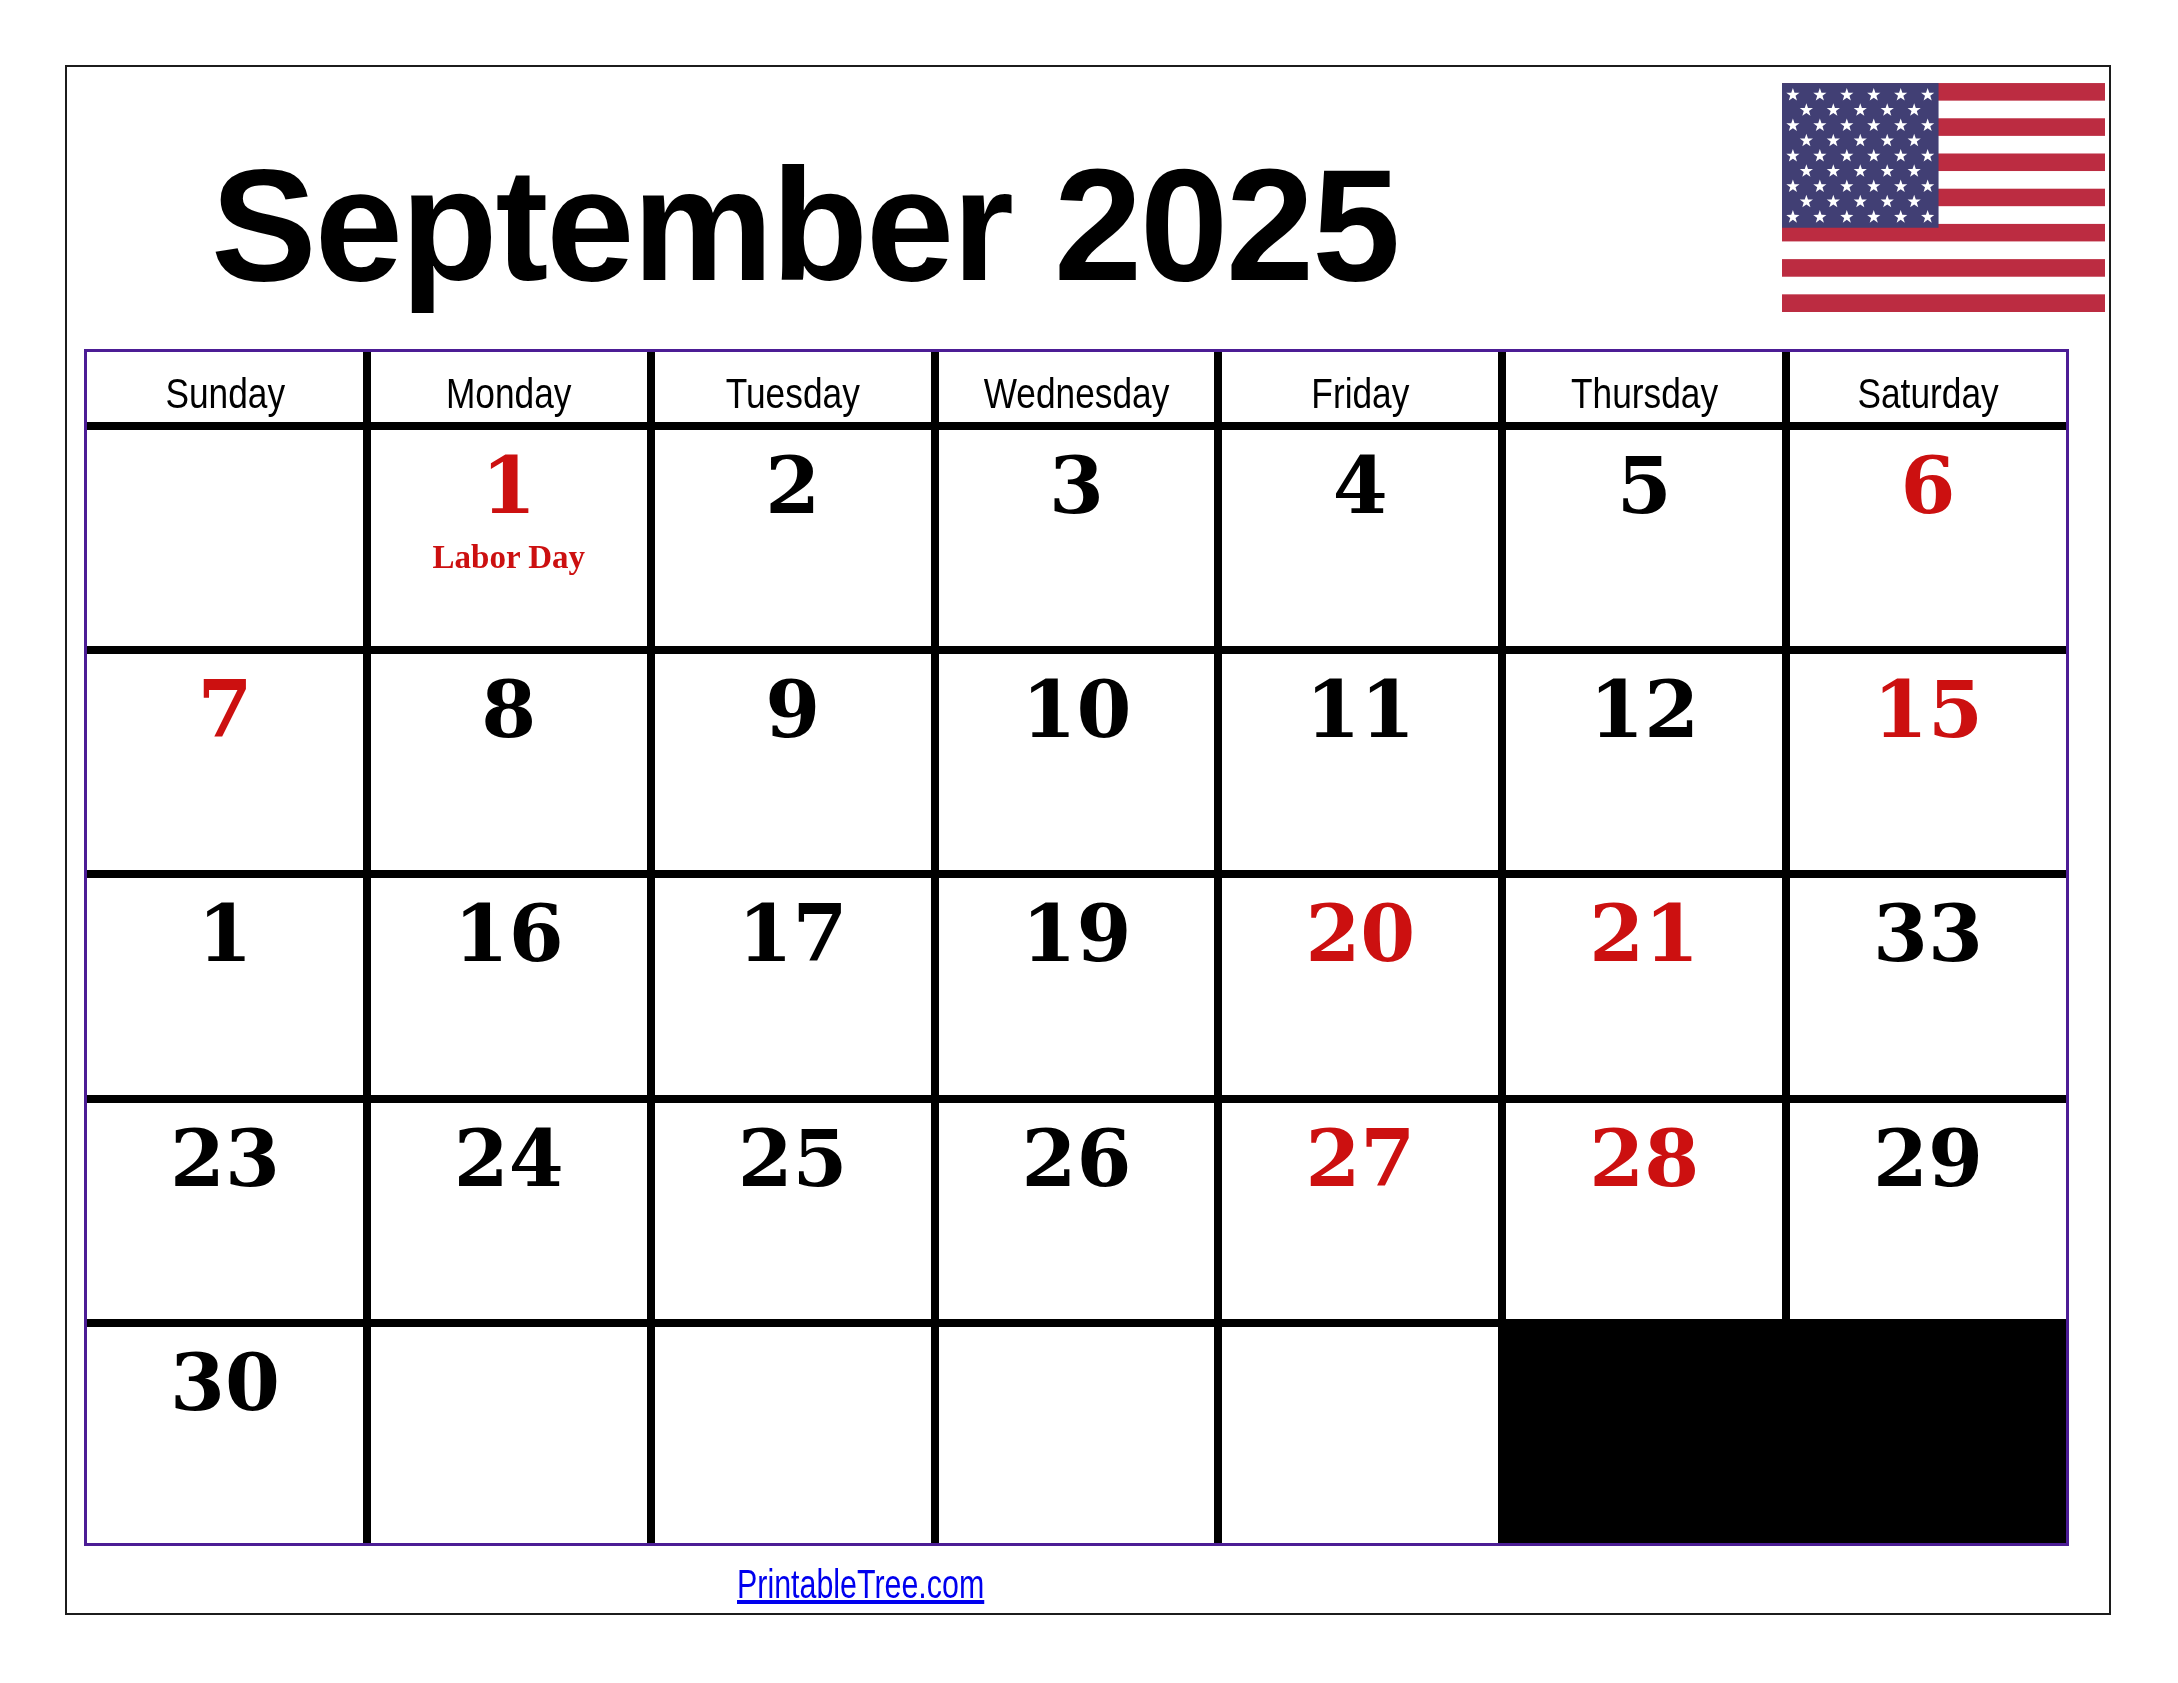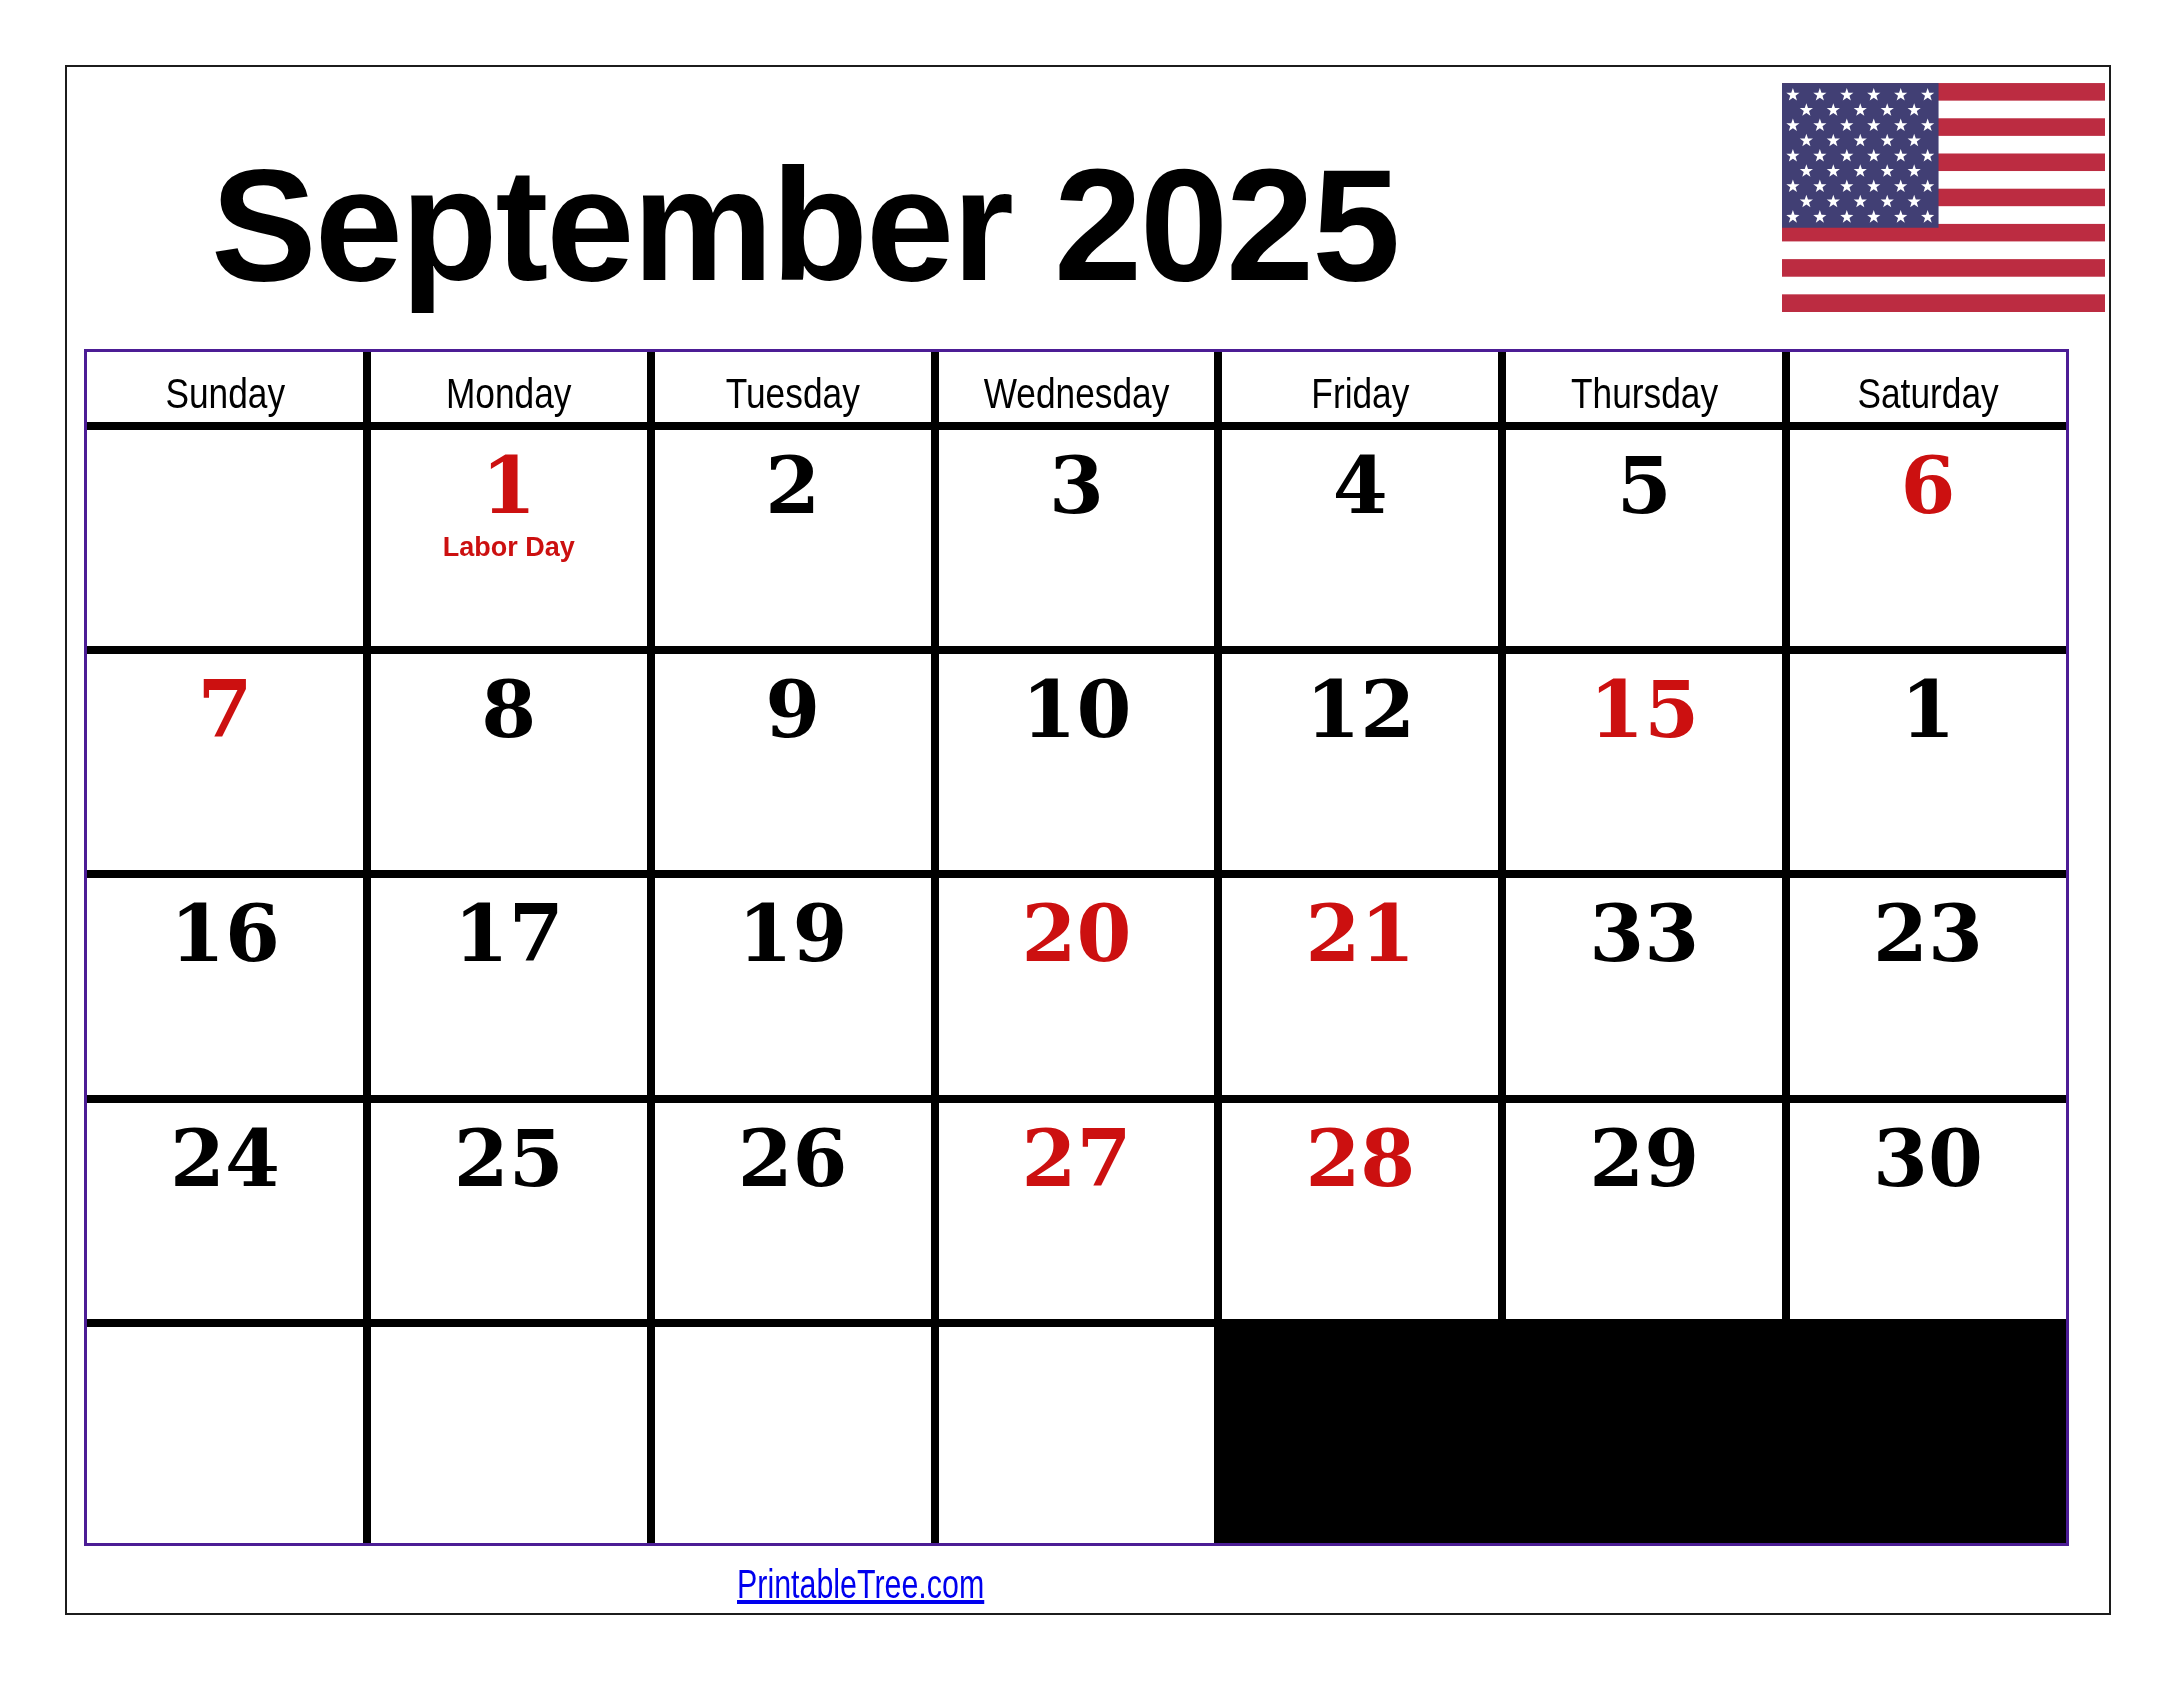--- a/index.html
+++ b/index.html
@@ -36,22 +36,22 @@
   .day-cell{
     background:#fff;display:flex;flex-direction:column;align-items:center;
     padding-top:16px;box-sizing:border-box;overflow:hidden;
   }
   .day-number{
     font-family:"DejaVu Serif","Liberation Serif",serif;font-weight:bold;
     font-size:79px;line-height:1;color:#000;
   }
   .day-cell.red .day-number{color:var(--holiday-red,#CC1010);}
   .holiday-label{
-    font-family:Liberation Sans, sans-serif;font-weight:bold;
-    font-size:27px;line-height:1.1;color:var(--holiday-red,#CC1010);margin-top:8px;
+    font-family:Liberation Serif, serif;font-weight:bold;
+    font-size:33px;line-height:1.1;color:var(--holiday-red,#CC1010);margin-top:14px;
     white-space:nowrap;
   }
   .footer-link{
     position:absolute;left:737px;top:1560px;font-size:40px;line-height:1.2;
     color:var(--link-color,#0000EE);text-decoration:underline;white-space:nowrap;
     transform:scaleX(0.76);transform-origin:left top;cursor:pointer;
   }
 </style>
 </head>
 <body>
@@ -182,20 +182,23 @@
     <div class="day-cell">
       <span class="day-number">8</span>
     </div>
     <div class="day-cell">
       <span class="day-number">9</span>
     </div>
     <div class="day-cell">
       <span class="day-number">10</span>
     </div>
     <div class="day-cell">
+      <span class="day-number">11</span>
+    </div>
+    <div class="day-cell">
       <span class="day-number">12</span>
     </div>
     <div class="day-cell red">
       <span class="day-number">15</span>
     </div>
     <div class="day-cell">
       <span class="day-number">1</span>
     </div>
     <div class="day-cell">
       <span class="day-number">16</span>

